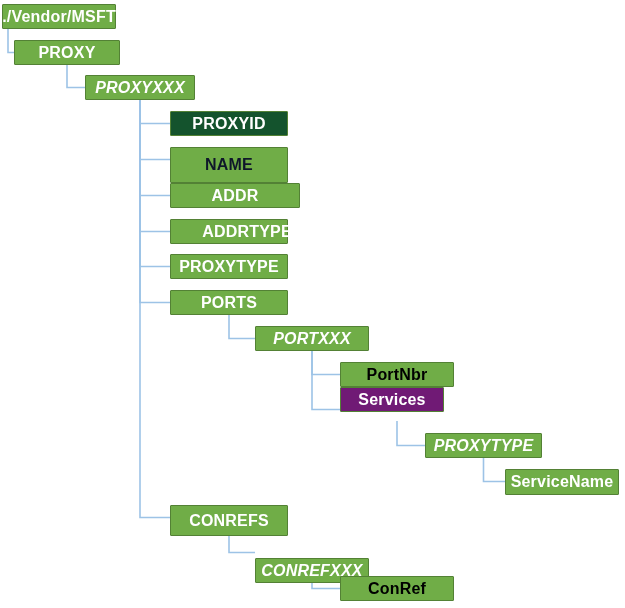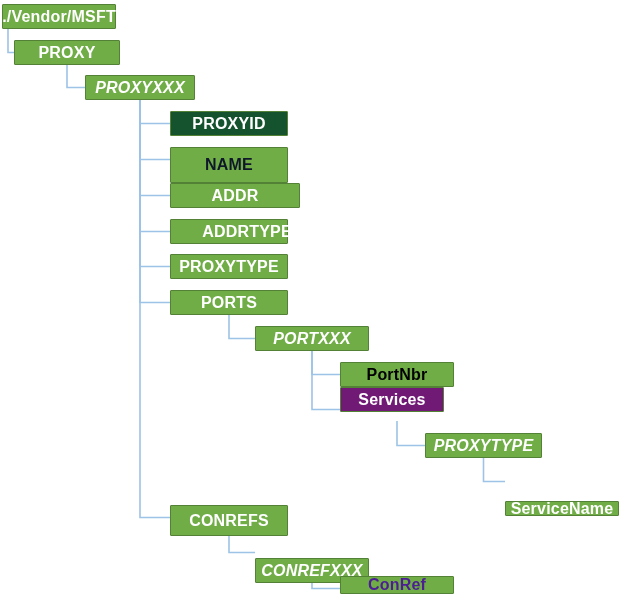--- a/index.html
+++ b/index.html
@@ -66,17 +66,17 @@
     <div class="node" style="left: 170px; top: 111px; width: 118px; height: 25px; background: #14532d; color: rgb(255, 255, 255); border: 1px solid rgb(83, 129, 53);">PROXYID</div>
     <div class="node" style="left: 170px; top: 147px; width: 118px; height: 36px; background: rgb(112, 173, 71); color: #0f172a; border: 1px solid rgb(83, 129, 53);">NAME</div>
     <div class="node" style="left: 170px; top: 183px; width: 130px; height: 25px; background: rgb(112, 173, 71); color: rgb(255, 255, 255); border: 1px solid rgb(83, 129, 53);">ADDR</div>
     <div class="node" style="left: 170px; top: 219px; width: 118px; height: 25px; background: rgb(112, 173, 71); color: rgb(255, 255, 255); border: 1px solid rgb(83, 129, 53); padding-left: 36px;">ADDRTYPE</div>
     <div class="node" style="left: 170px; top: 290px; width: 118px; height: 25px; background: rgb(112, 173, 71); color: rgb(255, 255, 255); border: 1px solid rgb(83, 129, 53);">PORTS</div>
     <div class="node" style="left: 170px; top: 254px; width: 118px; height: 25px; background: rgb(112, 173, 71); color: rgb(255, 255, 255); border: 1px solid rgb(83, 129, 53);">PROXYTYPE</div>
     <div class="node italic" style="left: 255px; top: 326px; width: 114px; height: 25px; background: rgb(112, 173, 71); color: rgb(255, 255, 255); border: 1px solid rgb(83, 129, 53);">PORTXXX</div>
     <div class="node" style="left: 340px; top: 362px; width: 114px; height: 25px; background: rgb(112, 173, 71); color: #000000; border: 1px solid rgb(83, 129, 53);">PortNbr</div>
     <div class="node" style="left: 340px; top: 387px; width: 104px; height: 25px; background: #701a75; color: rgb(255, 255, 255); border: 1px solid rgb(83, 129, 53);">Services</div>
     <div class="node italic" style="left: 425px; top: 433px; width: 117px; height: 25px; background: rgb(112, 173, 71); color: rgb(255, 255, 255); border: 1px solid rgb(83, 129, 53);">PROXYTYPE</div>
-    <div class="node" style="left: 505px; top: 469px; width: 114px; height: 15px; background: rgb(112, 173, 71); color: rgb(255, 255, 255); border: 1px solid rgb(83, 129, 53); margin-top: 32px;">ServiceName</div>
+    <div class="node" style="left: 505px; top: 469px; width: 114px; height: 26px; background: rgb(112, 173, 71); color: rgb(255, 255, 255); border: 1px solid rgb(83, 129, 53);">ServiceName</div>
     <div class="node" style="left: 170px; top: 505px; width: 118px; height: 31px; background: rgb(112, 173, 71); color: rgb(255, 255, 255); border: 1px solid rgb(83, 129, 53);">CONREFS</div>
     <div class="node italic" style="left: 255px; top: 558px; width: 114px; height: 25px; background: rgb(112, 173, 71); color: rgb(255, 255, 255); border: 1px solid rgb(83, 129, 53);">CONREFXXX</div>
-    <div class="node" style="left: 340px; top: 576px; width: 114px; height: 18px; background: rgb(112, 173, 71); color: #4c1d95; border: 1px solid rgb(83, 129, 53);">ConRef</div>
+    <div class="node" style="left: 340px; top: 576px; width: 114px; height: 25px; background: rgb(112, 173, 71); color: #000000; border: 1px solid rgb(83, 129, 53);">ConRef</div>
   </div>
 
 </body></html>

